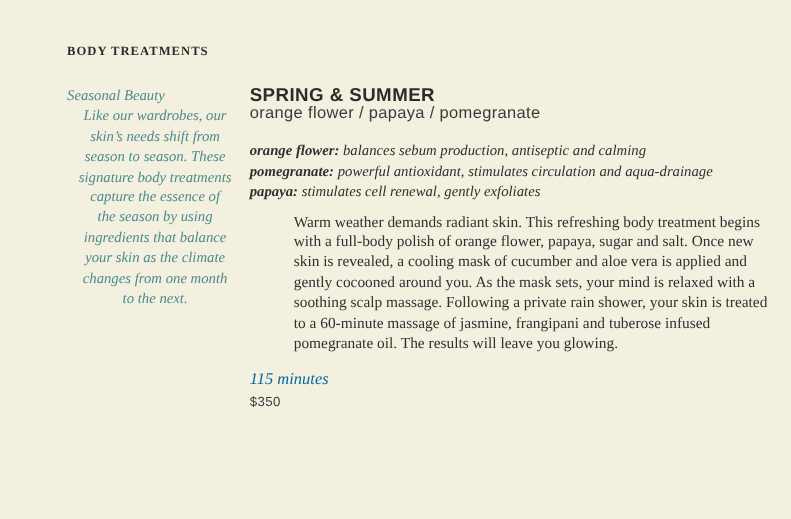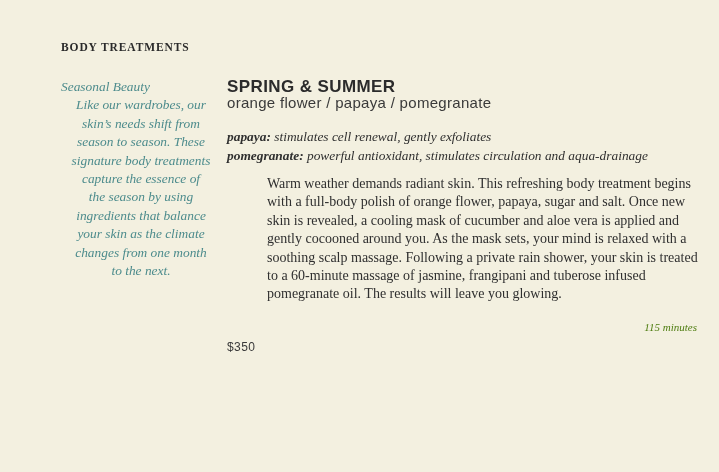--- a/index.html
+++ b/index.html
@@ -84,24 +84,23 @@
       line-height: 18.4px;
       color: #2f2f2f;
       white-space: pre-line;
       width: 450px;
       margin-left: 40px;
     }
     .duration {
       margin-top: 14px;
       font-family: "Liberation Serif", serif;
       font-style: italic;
-      font-size: 11px;
+      font-size: 15px;
       line-height: 18px;
-      color: #4d7c0f;
-      text-align: right;
+      color: #0369a1;
     }
     .price {
       font-family: "Liberation Sans", sans-serif;
       font-size: 12px;
       letter-spacing: 0.4px;
       color: #3a3a3a;
       line-height: 16px;
       margin-top: 3px;
     }
   </style>
@@ -123,24 +122,27 @@
 changes from one month
 to the next.</span>
 </div>
 
 <div class="main">
   <div class="season-title">SPRING &amp; SUMMER</div>
   <div class="ingredients-line">orange flower / papaya / pomegranate</div>
 
   <div class="benefits">
     <div class="benefit-row">
-      <span class="benefit-name">papaya:</span><span> stimulates cell renewal,  gently exfoliates</span>
+      <span class="benefit-name">orange flower:</span><span> balances sebum production,  antiseptic and calming</span>
     </div>
     <div class="benefit-row">
       <span class="benefit-name">pomegranate:</span><span> powerful antioxidant, stimulates circulation and aqua-drainage</span>
+    </div>
+    <div class="benefit-row">
+      <span class="benefit-name">papaya:</span><span> stimulates cell renewal,  gently exfoliates</span>
     </div>
   </div>
 
   <div class="description">Warm weather demands radiant skin. This refreshing body treatment begins
 with a full-body polish of orange flower, papaya, sugar and salt. Once new
 skin is revealed, a cooling mask of cucumber and aloe vera is applied and
 gently cocooned around you.  As the mask sets, your mind is relaxed with a
 soothing scalp massage.  Following a private rain shower, your skin is treated
 to a 60-minute massage of jasmine, frangipani and tuberose infused
 pomegranate oil.  The results will leave you glowing.</div>

